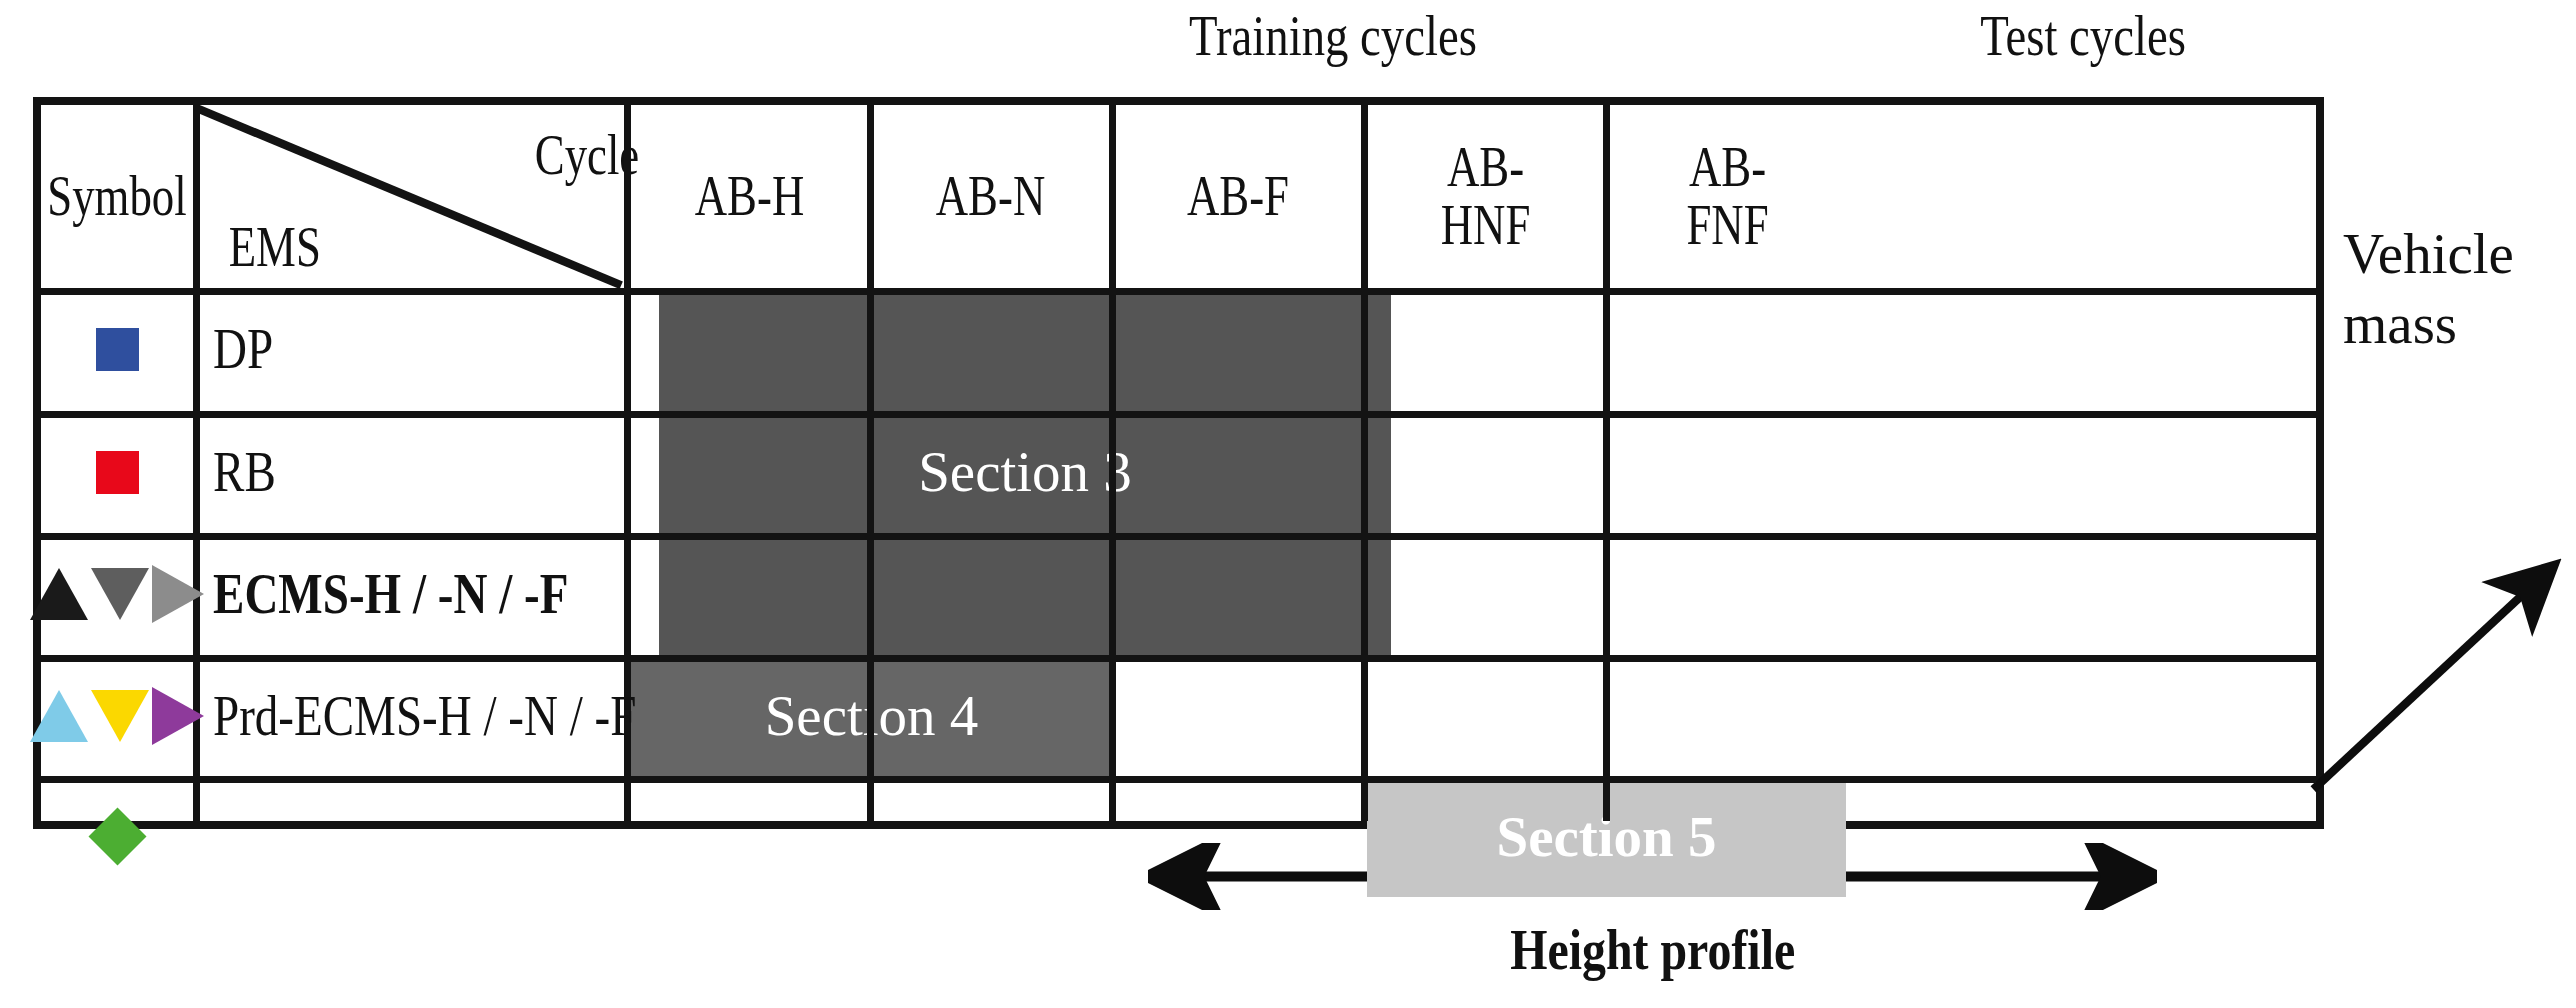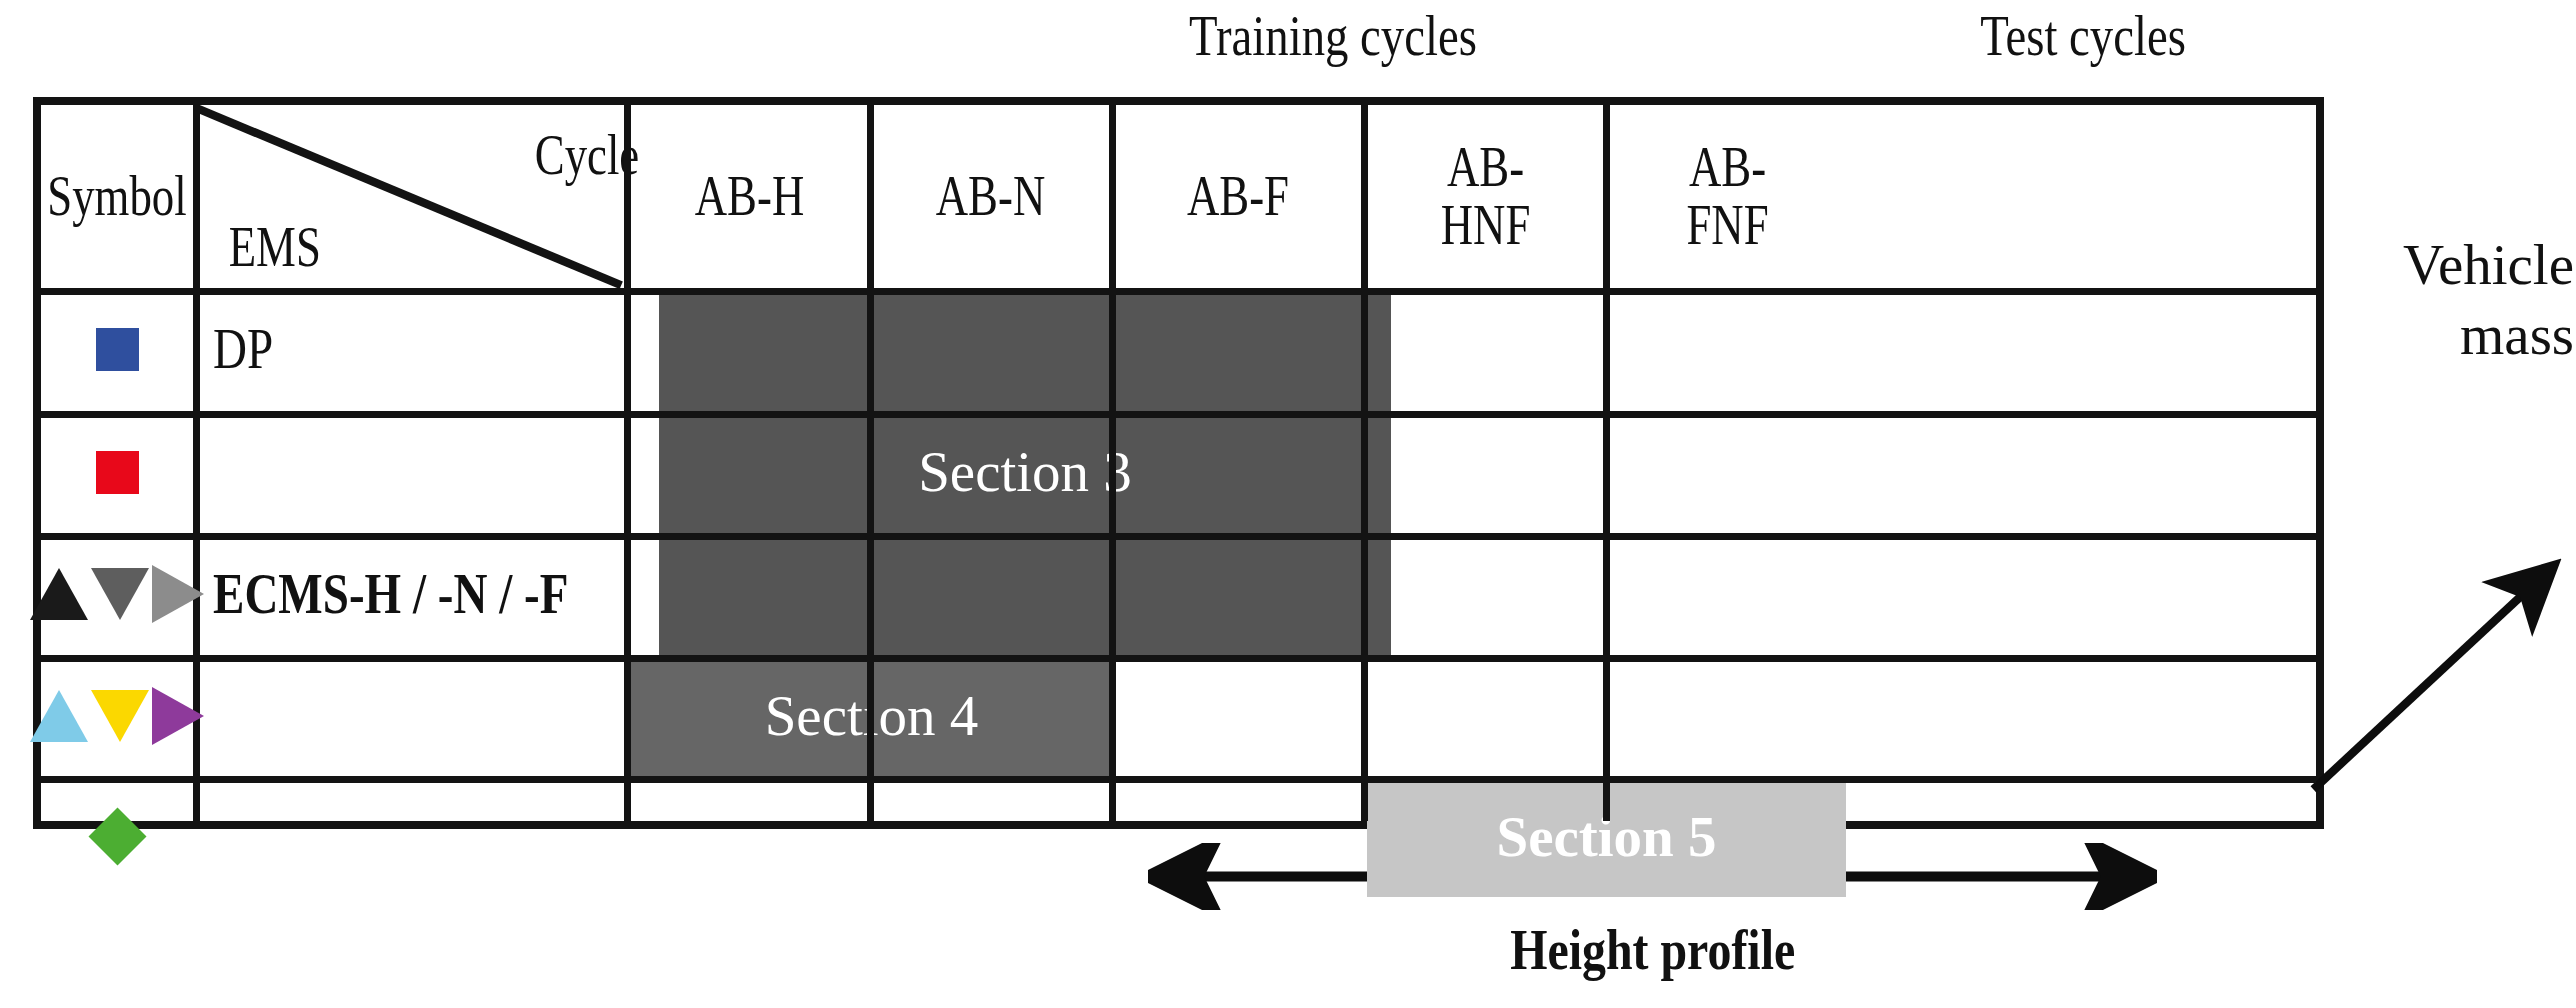--- a/index.html
+++ b/index.html
@@ -163,23 +163,23 @@
   }
   .diamond {
     width: 41px; height: 41px;
     transform: rotate(45deg);
   }
 
   
   #vehicle-mass-label {
     position: absolute;
     left: 2343px;
-    top: 230px;
+    top: 219px;
     width: 231px;
-    text-align: right;
+    text-align: left;
     font-family: "Liberation Serif", serif;
     font-size: 57px;
     line-height: 1.22;
     color: #111111;
     white-space: pre-line;
   }
   #vehicle-mass-arrow {
     position: absolute;
     left: 2306px;
     top: 556px;
@@ -253,34 +253,40 @@
   <div class="symbol-cell" style="top:183px; height:122px;">
     <div class="sq" style="background:#2F4F9E;"></div>
   </div>
   <div class="row-label" style="left:159px; top:183px; width:348px; height:122px;">
     <span>DP</span>
   </div>
 
   <div class="symbol-cell" style="top:306px; height:122px;">
     <div class="sq" style="background:#E8081A;"></div>
   </div>
+  <div class="row-label" style="left:159px; top:306px; width:424px; height:122px;">
+    <span>RB</span>
+  </div>
 
   <div class="symbol-cell" style="top:428px; height:122px;">
     <div class="tri-up" style="border-bottom:52px solid #1A1A1A;"></div>
     <div class="tri-down" style="border-top:52px solid #5E5E5E;"></div>
     <div class="tri-right" style="border-left:52px solid #8C8C8C;"></div>
   </div>
   <div class="row-label" style="left:159px; top:428px; width:424px; height:122px;font-weight:bold;">
     <span>ECMS-H / -N / -F</span>
   </div>
 
   <div class="symbol-cell" style="top:550px; height:121px;">
     <div class="tri-up" style="border-bottom:52px solid #7FCBE8;"></div>
     <div class="tri-down" style="border-top:52px solid #FBD800;"></div>
     <div class="tri-right" style="border-left:52px solid #8E3A9B;"></div>
+  </div>
+  <div class="row-label" style="left:159px; top:550px; width:424px; height:121px;">
+    <span>Prd-ECMS-H / -N / -F</span>
   </div>
 
   <div class="symbol-cell" style="top:671px; height:121px;">
     <div class="diamond" style="background:#4CAE32;"></div>
   </div>
 
 </div>
 
 <div id="vehicle-mass-label">Vehicle
 mass</div>

